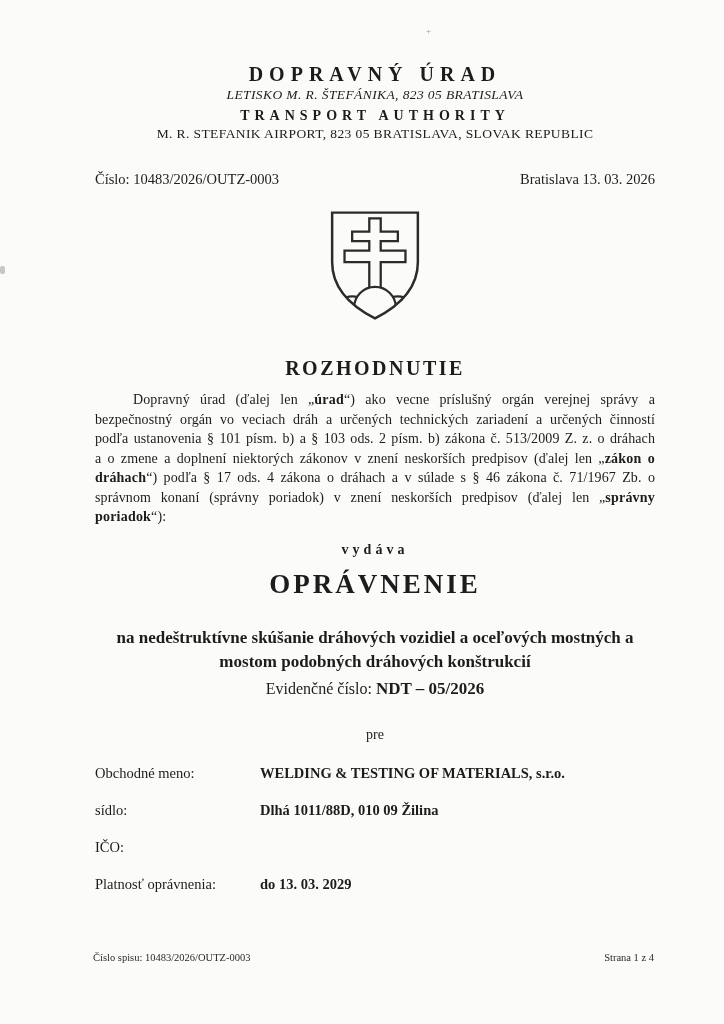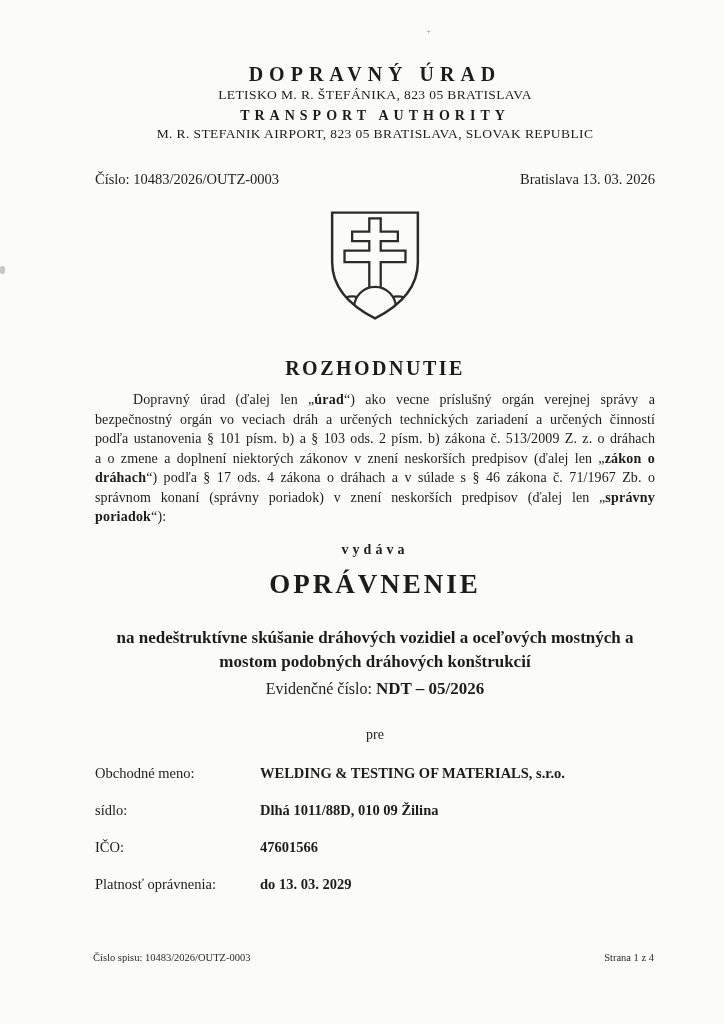--- a/index.html
+++ b/index.html
@@ -12,21 +12,21 @@
     overflow: hidden;
   }
   .page { padding: 62px 69px 0 95px; position: relative; }
   .center { text-align: center; }
 
   .org-sk {
     font-size: 20px; font-weight: bold; letter-spacing: 6px;
     line-height: 24px;
     text-align: center;
   }
-  .addr-sk { font-size: 13.5px; line-height: 18px; letter-spacing: 0.4px; }
+  .addr-sk { font-size: 13.5px; line-height: 18px; letter-spacing: 0.4px; font-style: italic; }
   .org-en {
     font-size: 14px; font-weight: bold; letter-spacing: 5px;
     line-height: 18px; margin-top: 3px;
   }
   .addr-en { font-size: 13.5px; line-height: 18px; letter-spacing: 0.4px; }
 
   .ref-row {
     margin-top: 26px;
     display: flex; justify-content: space-between;
     font-size: 14.5px; line-height: 20px; font-family: Liberation Serif, serif;
@@ -156,21 +156,20 @@
     <div class="field-row">
       <span class="field-label">Obchodné meno:</span>
       <span class="field-value">WELDING &amp; TESTING OF MATERIALS, s.r.o.</span>
     </div>
     <div class="field-row">
       <span class="field-label">sídlo:</span>
       <span class="field-value">Dlhá 1011/88D, 010 09 Žilina</span>
     </div>
     <div class="field-row">
       <span class="field-label">IČO:</span>
-      <span class="field-value">47601566</span>
     </div>
     <div class="field-row">
       <span class="field-label">Platnosť oprávnenia:</span>
       <span class="field-value">do 13. 03. 2029</span>
     </div>
   </div>
 
 </div>
 
 <div class="footer">

